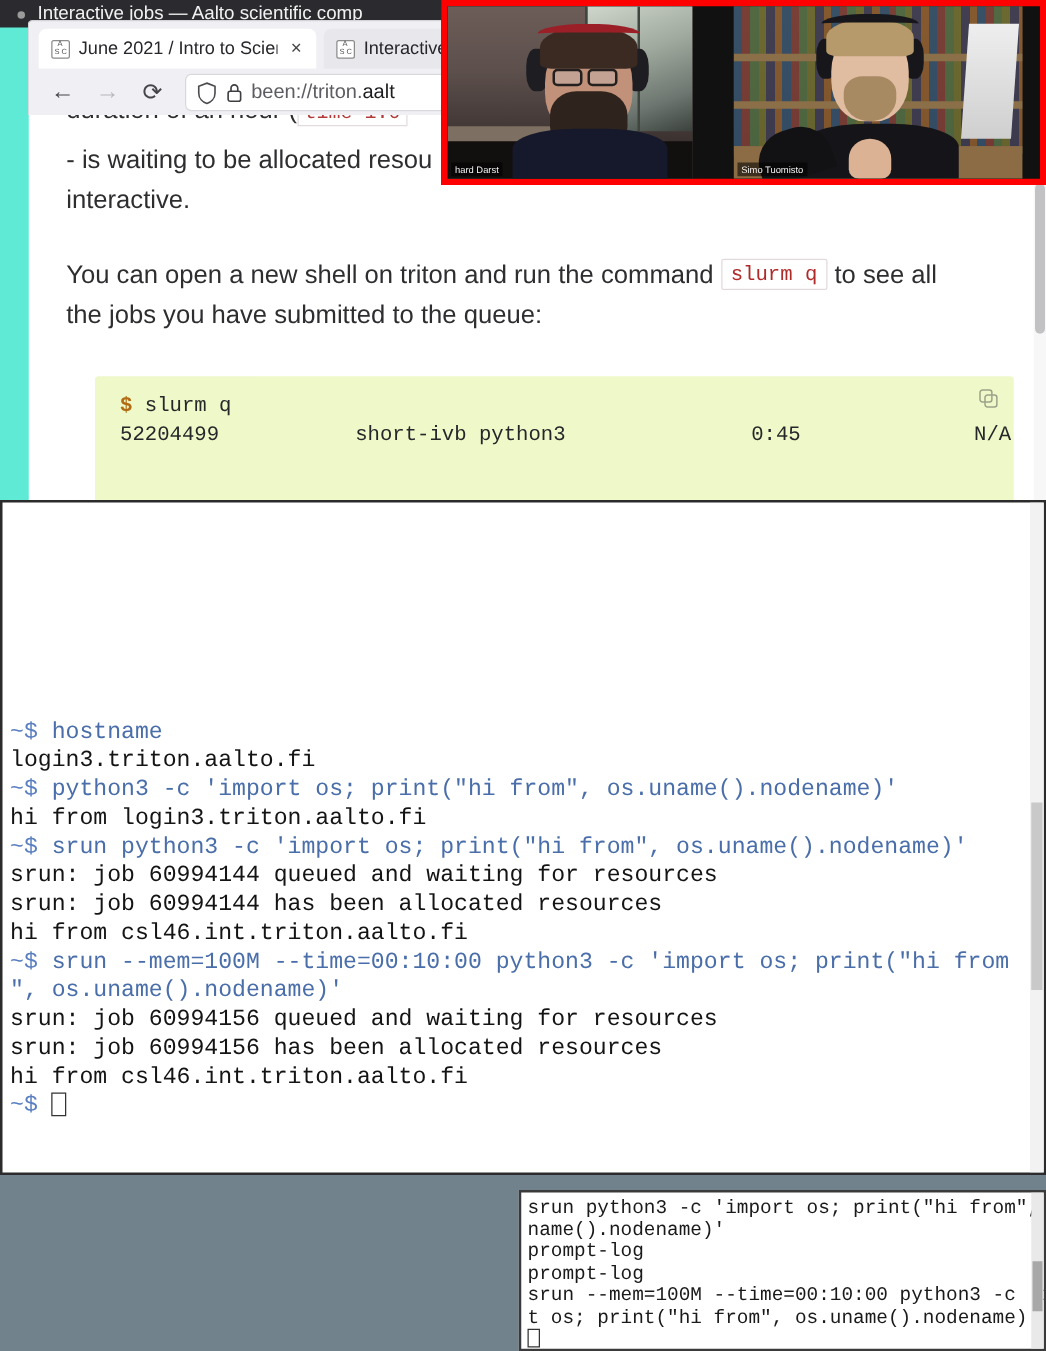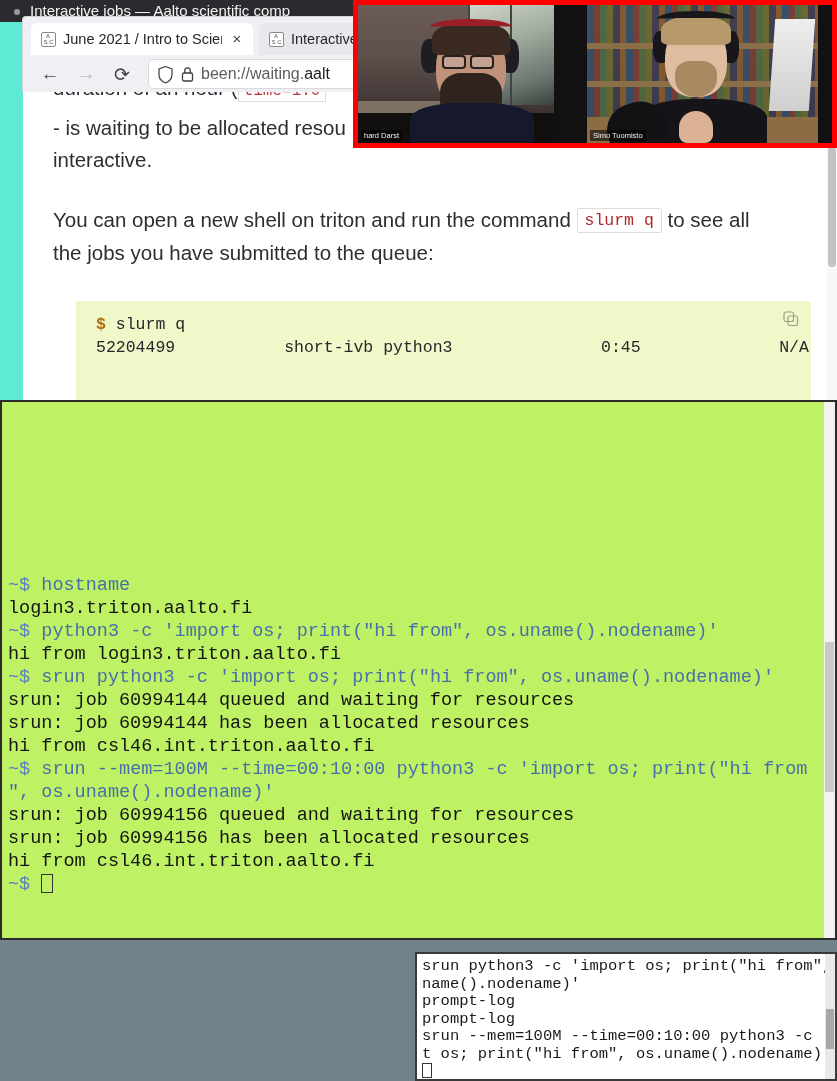--- a/index.html
+++ b/index.html
@@ -134,21 +134,21 @@
     position:absolute; right:0; top:0; width:10px; height:383px; background:#f7f7f7;
   }
   #page-scrollbar .thumb {
     position:absolute; top:55px; left:1px; width:8px; height:120px;
     background:#c2c2c4; border-radius:4px;
   }
 
   
   #terminal-window {
     position:absolute; left:0; top:400px; width:837px; height:540px;
-    background:#bef264;
+    background:#ffffff;
     border:2px solid #2b2b2b;
     overflow:hidden;
   }
   #terminal-text {
     position:absolute; left:6px; top:172px; width:818px;
     font-family:"Liberation Mono", monospace;
     font-size:18.5px; line-height:23px;
     white-space:pre;
     color:#141414;
   }
@@ -356,21 +356,21 @@
       <span class="navbtn disabled">→</span>
       <span class="navbtn">⟳</span>
       <div id="urlbar">
         <svg width="17" height="19" viewBox="0 0 17 19">
           <path d="M8.5 1.5 L15 4 V9.5 C15 14 11.5 16.8 8.5 17.8 C5.5 16.8 2 14 2 9.5 V4 Z" fill="none" stroke="#4a4a4f" stroke-width="1.3"></path>
         </svg>
         <svg width="15" height="19" viewBox="0 0 15 19">
           <rect x="2.5" y="8" width="10" height="8" rx="1.6" fill="none" stroke="#3e3e43" stroke-width="1.3"></rect>
           <path d="M4.8 8 V5.6 a2.7 2.7 0 0 1 5.4 0 V8" fill="none" stroke="#3e3e43" stroke-width="1.3"></path>
         </svg>
-        <span id="urltext"><span>been://</span><span>waiting.</span><b>aalt</b></span>
+        <span id="urltext"><span>been://</span><span>triton.</span><b>aalt</b></span>
       </div>
     </div>
   </div>
 
   <div id="page-view">
 
     <div class="clipped-top">
       <span>duration of an hour (</span><span class="mono">time=1:0</span>
     </div>
 

